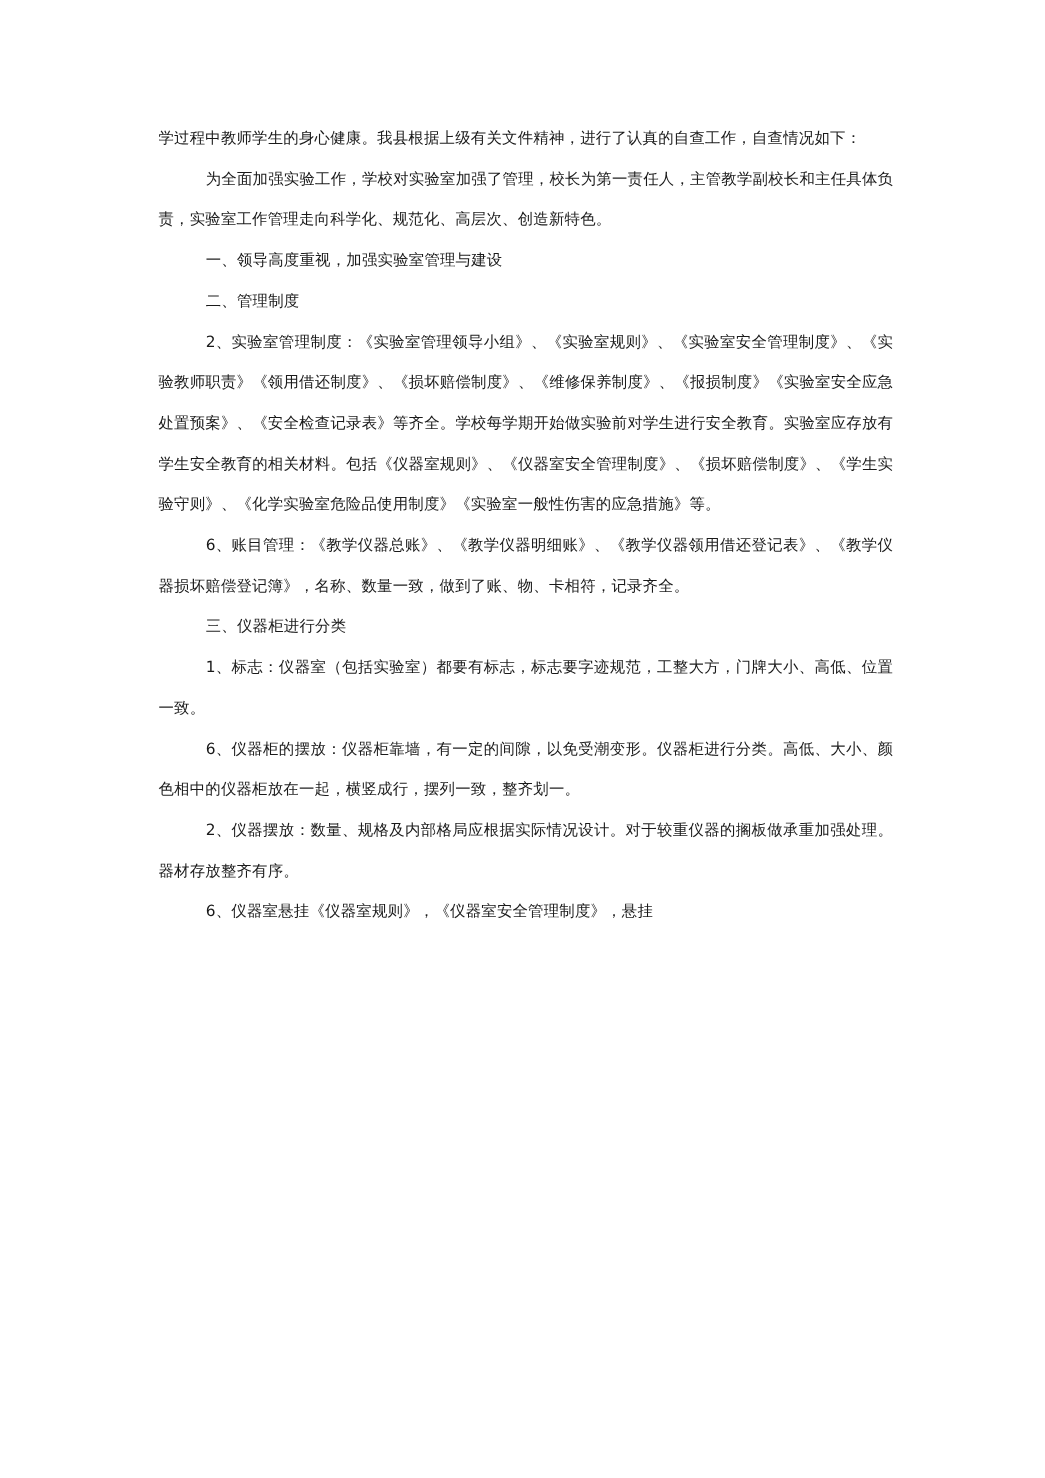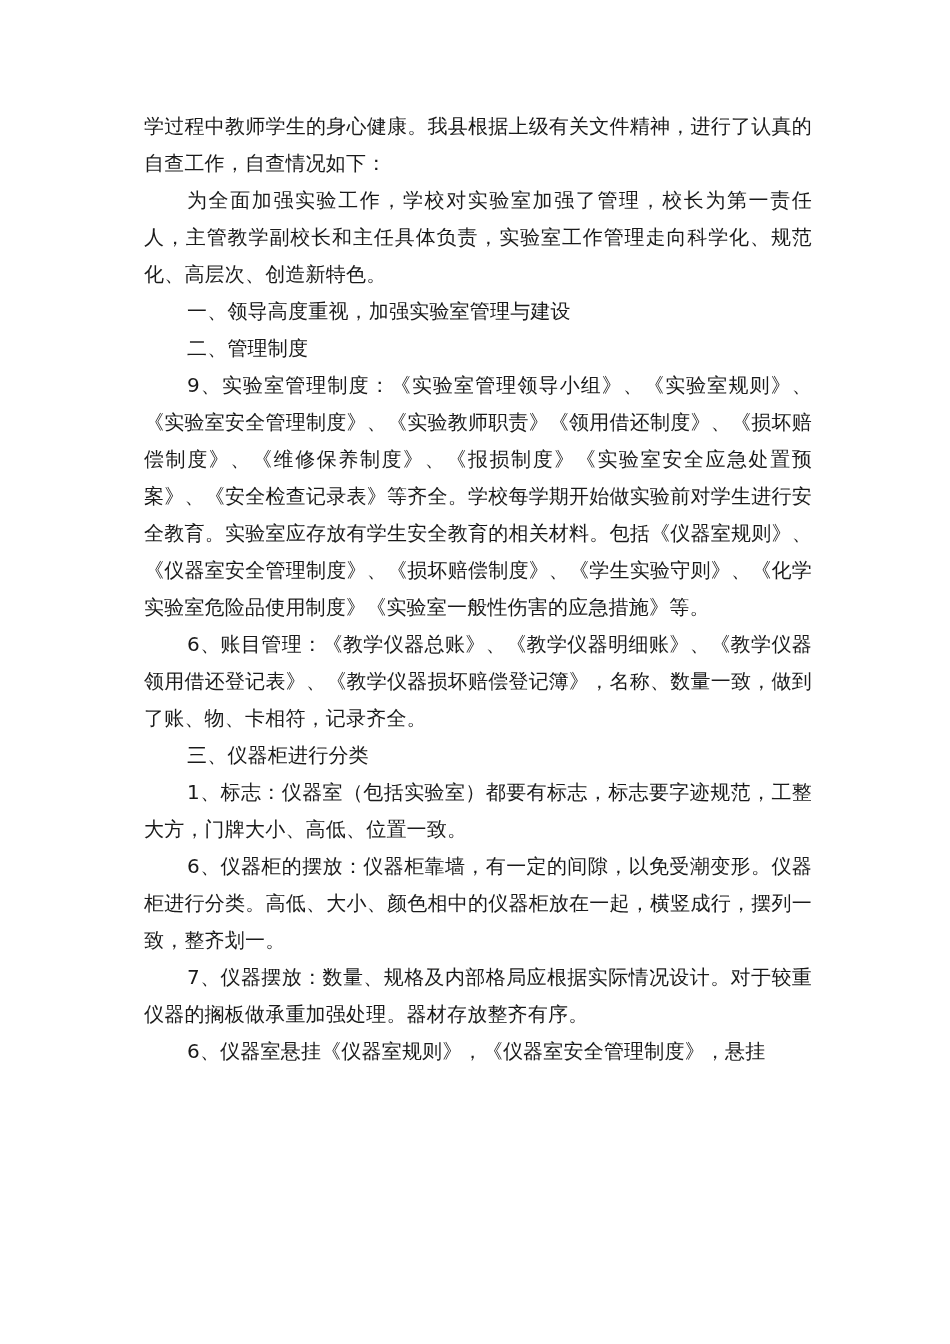--- a/index.html
+++ b/index.html
@@ -13,21 +13,21 @@
       overflow: hidden;
       position: relative;
     }
     .page {
       position: absolute;
       left: 144px;
       top: 108px;
       width: 668px;
       color: #1a1a1a;
       font-family: "DejaVu Sans", "Liberation Sans", sans-serif;
-      font-size: 20px;
+      font-size: 14px;
       line-height: 37px;
     }
     .para {
       margin: 0;
       padding: 0;
       text-align: justify;
       text-align-last: left;
       word-break: break-all;
       letter-spacing: 0.2px;
     }
@@ -36,20 +36,20 @@
     }
   </style>
 </head>
 <body>
 
 <div class="page">
   <p class="para">学过程中教师学生的身心健康。我县根据上级有关文件精神，进行了认真的自查工作，自查情况如下：</p>
   <p class="para indent">为全面加强实验工作，学校对实验室加强了管理，校长为第一责任人，主管教学副校长和主任具体负责，实验室工作管理走向科学化、规范化、高层次、创造新特色。</p>
   <p class="para indent">一、领导高度重视，加强实验室管理与建设</p>
   <p class="para indent">二、管理制度</p>
-  <p class="para indent">9、实验室管理制度：《实验室管理领导小组》、《实验室规则》、《实验室安全管理制度》、《实验教师职责》《领用借还制度》、《损坏赔偿制度》、《维修保养制度》、《报损制度》《实验室安全应急处置预案》、《安全检查记录表》等齐全。学校每学期开始做实验前对学生进行安全教育。实验室应存放有学生安全教育的相关材料。包括《仪器室规则》、《仪器室安全管理制度》、《损坏赔偿制度》、《学生实验守则》、《化学实验室危险品使用制度》《实验室一般性伤害的应急措施》等。</p>
+  <p class="para indent">2、实验室管理制度：《实验室管理领导小组》、《实验室规则》、《实验室安全管理制度》、《实验教师职责》《领用借还制度》、《损坏赔偿制度》、《维修保养制度》、《报损制度》《实验室安全应急处置预案》、《安全检查记录表》等齐全。学校每学期开始做实验前对学生进行安全教育。实验室应存放有学生安全教育的相关材料。包括《仪器室规则》、《仪器室安全管理制度》、《损坏赔偿制度》、《学生实验守则》、《化学实验室危险品使用制度》《实验室一般性伤害的应急措施》等。</p>
   <p class="para indent">6、账目管理：《教学仪器总账》、《教学仪器明细账》、《教学仪器领用借还登记表》、《教学仪器损坏赔偿登记簿》，名称、数量一致，做到了账、物、卡相符，记录齐全。</p>
   <p class="para indent">三、仪器柜进行分类</p>
   <p class="para indent">1、标志：仪器室（包括实验室）都要有标志，标志要字迹规范，工整大方，门牌大小、高低、位置一致。</p>
   <p class="para indent">6、仪器柜的摆放：仪器柜靠墙，有一定的间隙，以免受潮变形。仪器柜进行分类。高低、大小、颜色相中的仪器柜放在一起，横竖成行，摆列一致，整齐划一。</p>
-  <p class="para indent">7、仪器摆放：数量、规格及内部格局应根据实际情况设计。对于较重仪器的搁板做承重加强处理。器材存放整齐有序。</p>
+  <p class="para indent">2、仪器摆放：数量、规格及内部格局应根据实际情况设计。对于较重仪器的搁板做承重加强处理。器材存放整齐有序。</p>
   <p class="para indent">6、仪器室悬挂《仪器室规则》，《仪器室安全管理制度》，悬挂</p>
 </div>
 
 </body></html>

